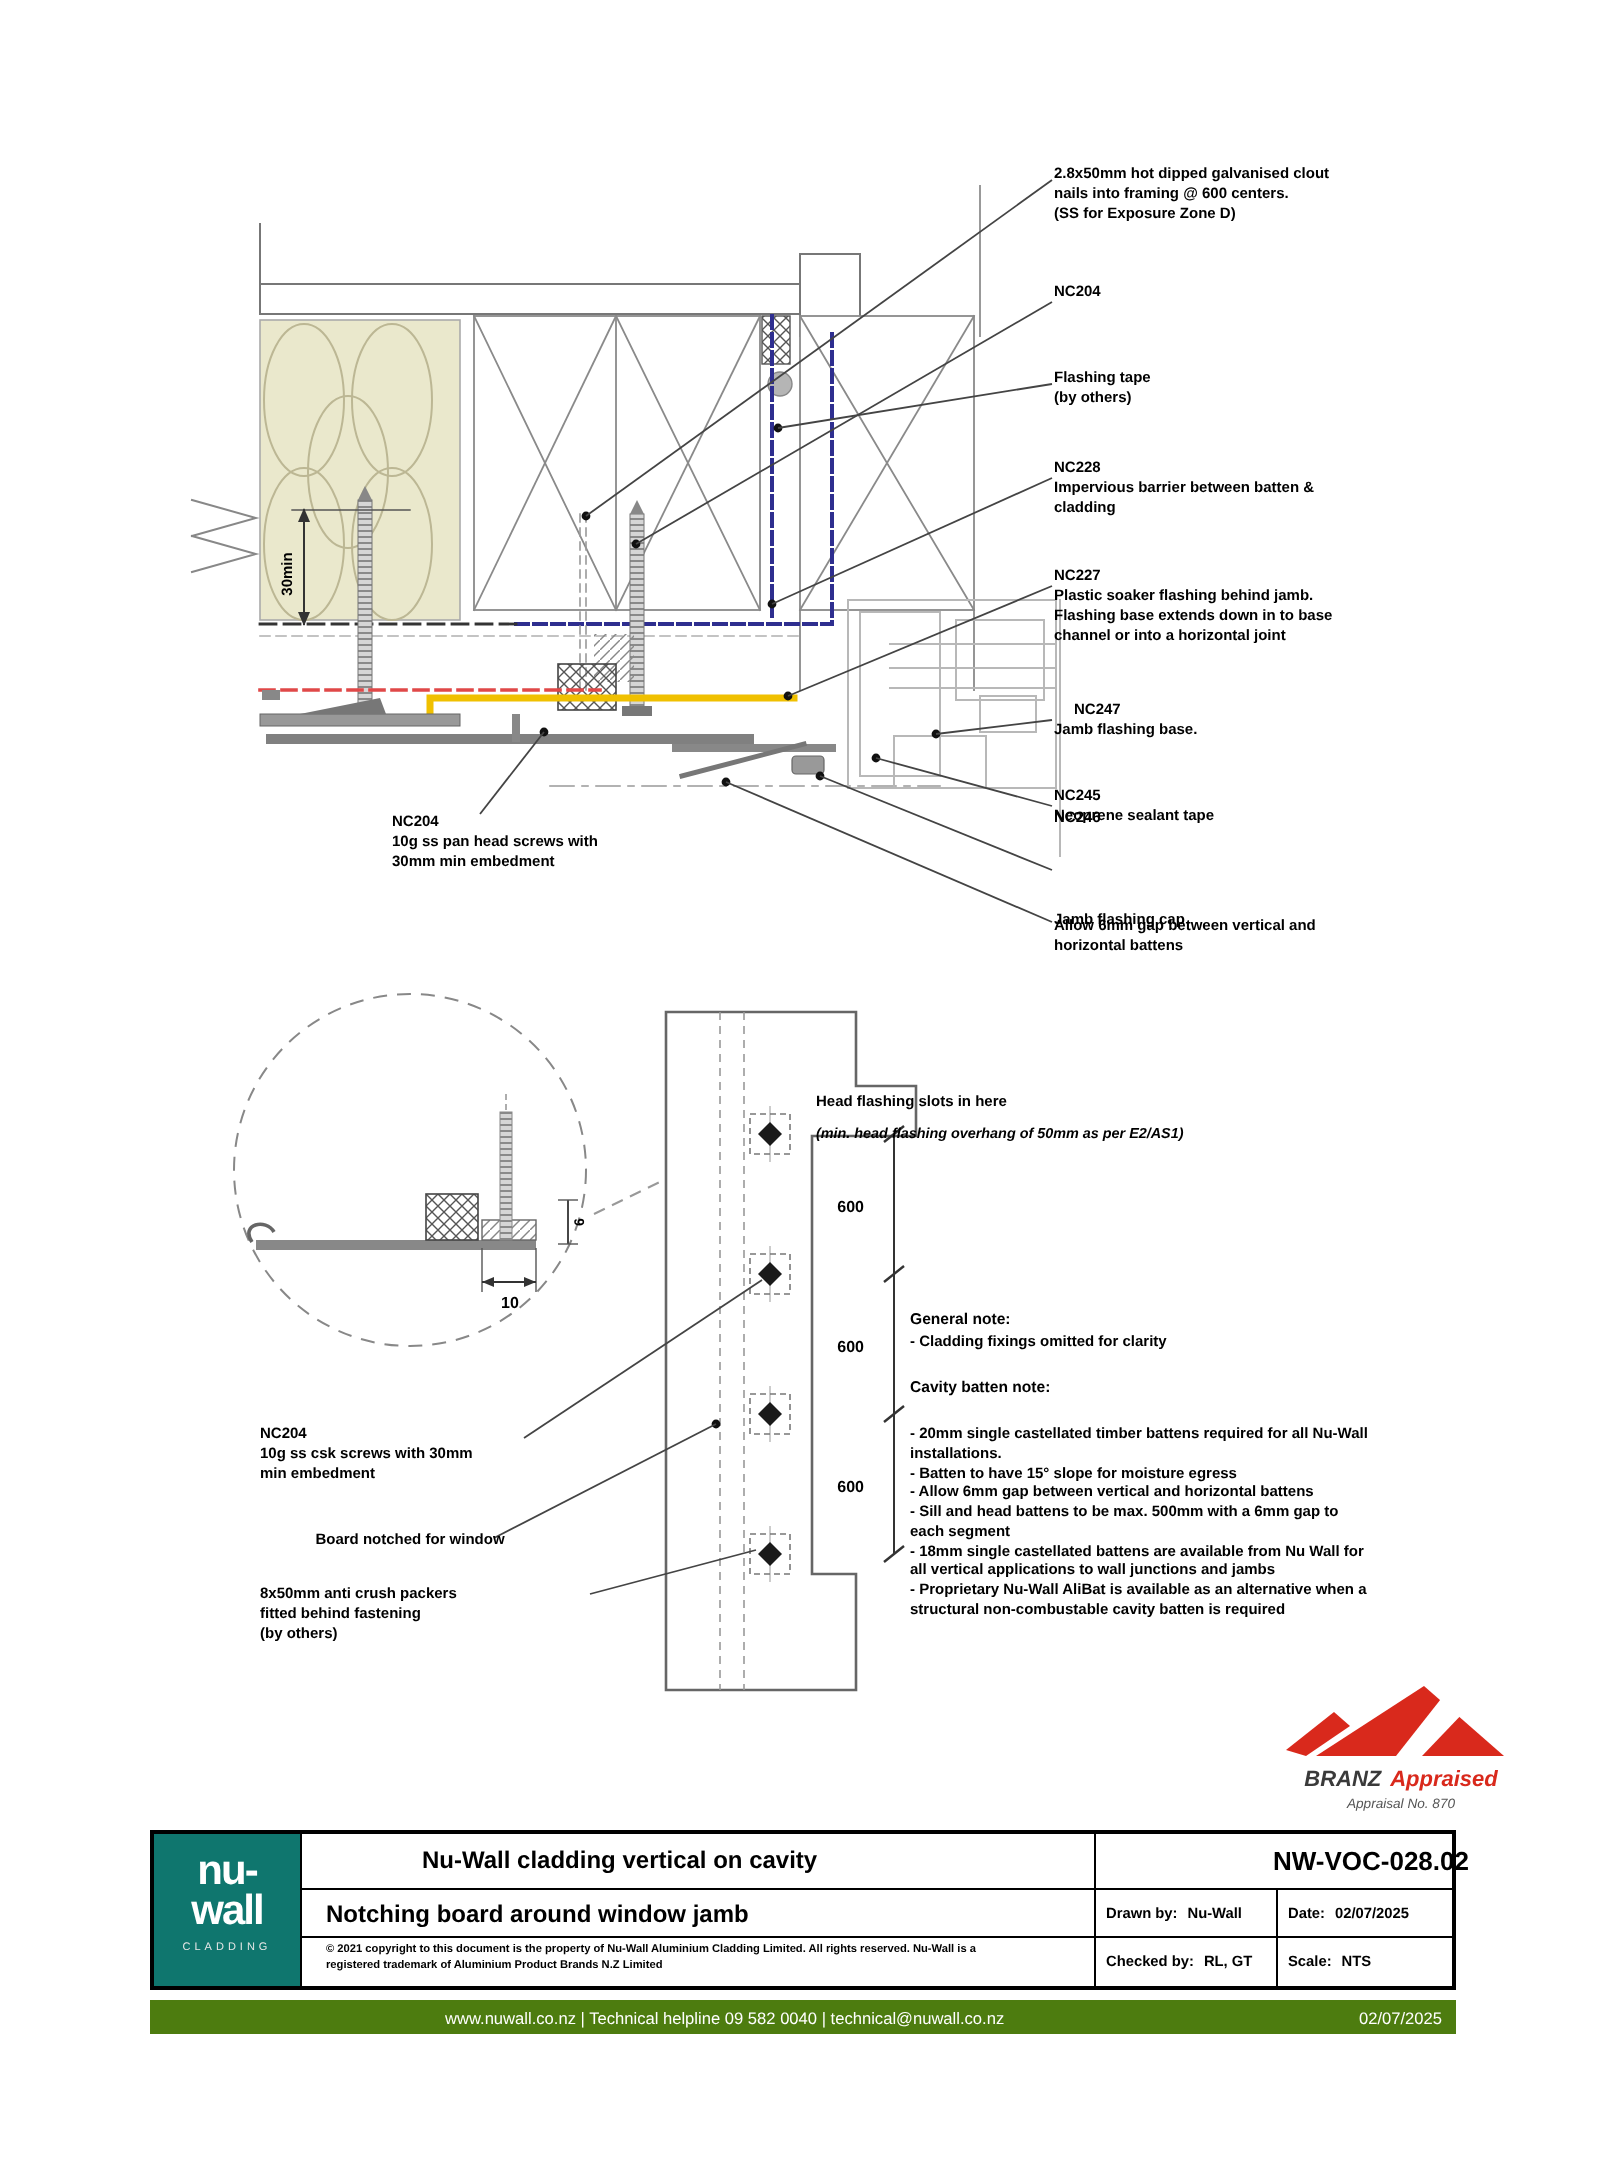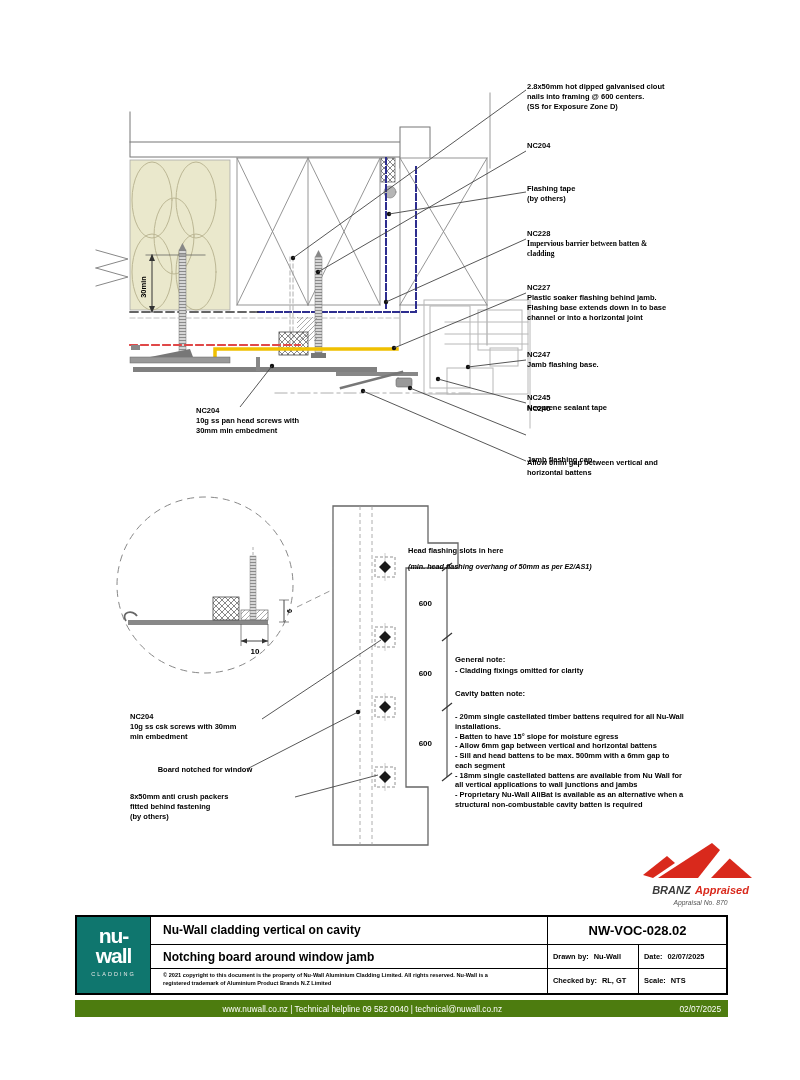--- a/index.html
+++ b/index.html
@@ -12,21 +12,21 @@
   .notes-title{position:absolute;font-size:7.8px;font-weight:800;}
   .notes-body{position:absolute;font-size:7.5px;font-weight:700;line-height:1.3;white-space:pre-line;}
   
   .tb{position:absolute;left:75px;top:915px;width:649px;height:76px;border:2px solid #000;background:#fff;}
   .tb-logo{position:absolute;left:0;top:0;width:73px;height:100%;background:#0f766e;color:#fff;text-align:center;}
   .tb-logo .l1{display:block;font-size:21px;font-weight:800;line-height:.95;letter-spacing:-1px;margin-top:9px;}
   .tb-logo .l2{display:block;font-size:21px;font-weight:800;line-height:.95;letter-spacing:-1px;}
   .tb-logo .sub{display:block;font-size:5.5px;letter-spacing:2px;margin-top:5px;color:#e8e8e8;}
   .tb-mid{position:absolute;left:73px;top:0;width:397px;height:100%;border-left:1.5px solid #000;}
   .tb-right{position:absolute;left:470px;top:0;width:179px;height:100%;border-left:1.5px solid #000;}
-  .tb-row1{position:absolute;left:0;top:0;width:100%;height:27px;}
+  .tb-row1{position:absolute;left:0;top:0;width:100%;height:27px;padding-left:48px;}
   .tb-row2{position:absolute;left:0;top:27px;width:100%;height:24px;border-top:1.5px solid #000;}
   .tb-row3{position:absolute;left:0;top:51px;width:100%;height:25px;border-top:1.5px solid #000;}
   .tb-title{font-size:12px;font-weight:800;padding:6px 0 0 12px;}
   .tb-copy{font-size:5.6px;font-weight:700;line-height:1.35;padding:3px 10px 0 12px;white-space:pre-line;}
   .tb-num{font-size:13px;font-weight:800;text-align:center;padding-top:6px;}
   .tb-cell-l{position:absolute;left:0;top:0;width:90px;height:100%;font-size:7.4px;font-weight:700;padding:7px 0 0 5px;box-sizing:border-box;}
   .tb-cell-r{position:absolute;left:90px;top:0;width:89px;height:100%;border-left:1.5px solid #000;font-size:7.4px;font-weight:700;padding:7px 0 0 5px;box-sizing:border-box;}
   .tb-cell-l span,.tb-cell-r span{margin-right:5px;}
   
   .footbar{position:absolute;left:75px;top:1000px;width:653px;height:17px;background:#4d7c0f;color:#fff;}
@@ -258,29 +258,29 @@
 <div class="ann" style="left:527px;top:82px;width:240px;">2.8x50mm hot dipped galvanised clout
 nails into framing @ 600 centers.
 (SS for Exposure Zone D)</div>
 
 <div class="anncode" style="left:527px;top:141px;">NC204</div>
 
 <div class="ann" style="left:527px;top:184px;width:240px;">Flashing tape
 (by others)</div>
 
 <div class="anncode" style="left:527px;top:229px;">NC228</div>
-<div class="ann" style="left:527px;top:239px;width:240px;font-family:Liberation Serif, serif;">Impervious barrier between batten &amp;
+<div class="ann" style="left:527px;top:239px;width:240px;">Impervious barrier between batten &amp;
 cladding</div>
 
 <div class="anncode" style="left:527px;top:283px;">NC227</div>
 <div class="ann" style="left:527px;top:293px;width:250px;">Plastic soaker flashing behind jamb.
 Flashing base extends down in to base
 channel or into a horizontal joint</div>
 
-<div class="anncode" style="left:527px;top:350px;">NC247</div>
+<div class="anncode" style="left:527px;top:350px;padding-left:10px;">NC247</div>
 <div class="ann" style="left:527px;top:360px;width:240px;">Jamb flashing base.</div>
 
 <div class="anncode" style="left:527px;top:393px;">NC245</div>
 <div class="ann" style="left:527px;top:403px;width:240px;">Neoprene sealant tape</div>
 
 <div class="anncode" style="left:527px;top:404px;">NC246</div>
 <div class="ann" style="left:527px;top:435px;width:240px;margin-top:20px;">Jamb flashing cap</div>
 
 <div class="ann" style="left:527px;top:458px;width:240px;">Allow 6mm gap between vertical and
 horizontal battens</div>

